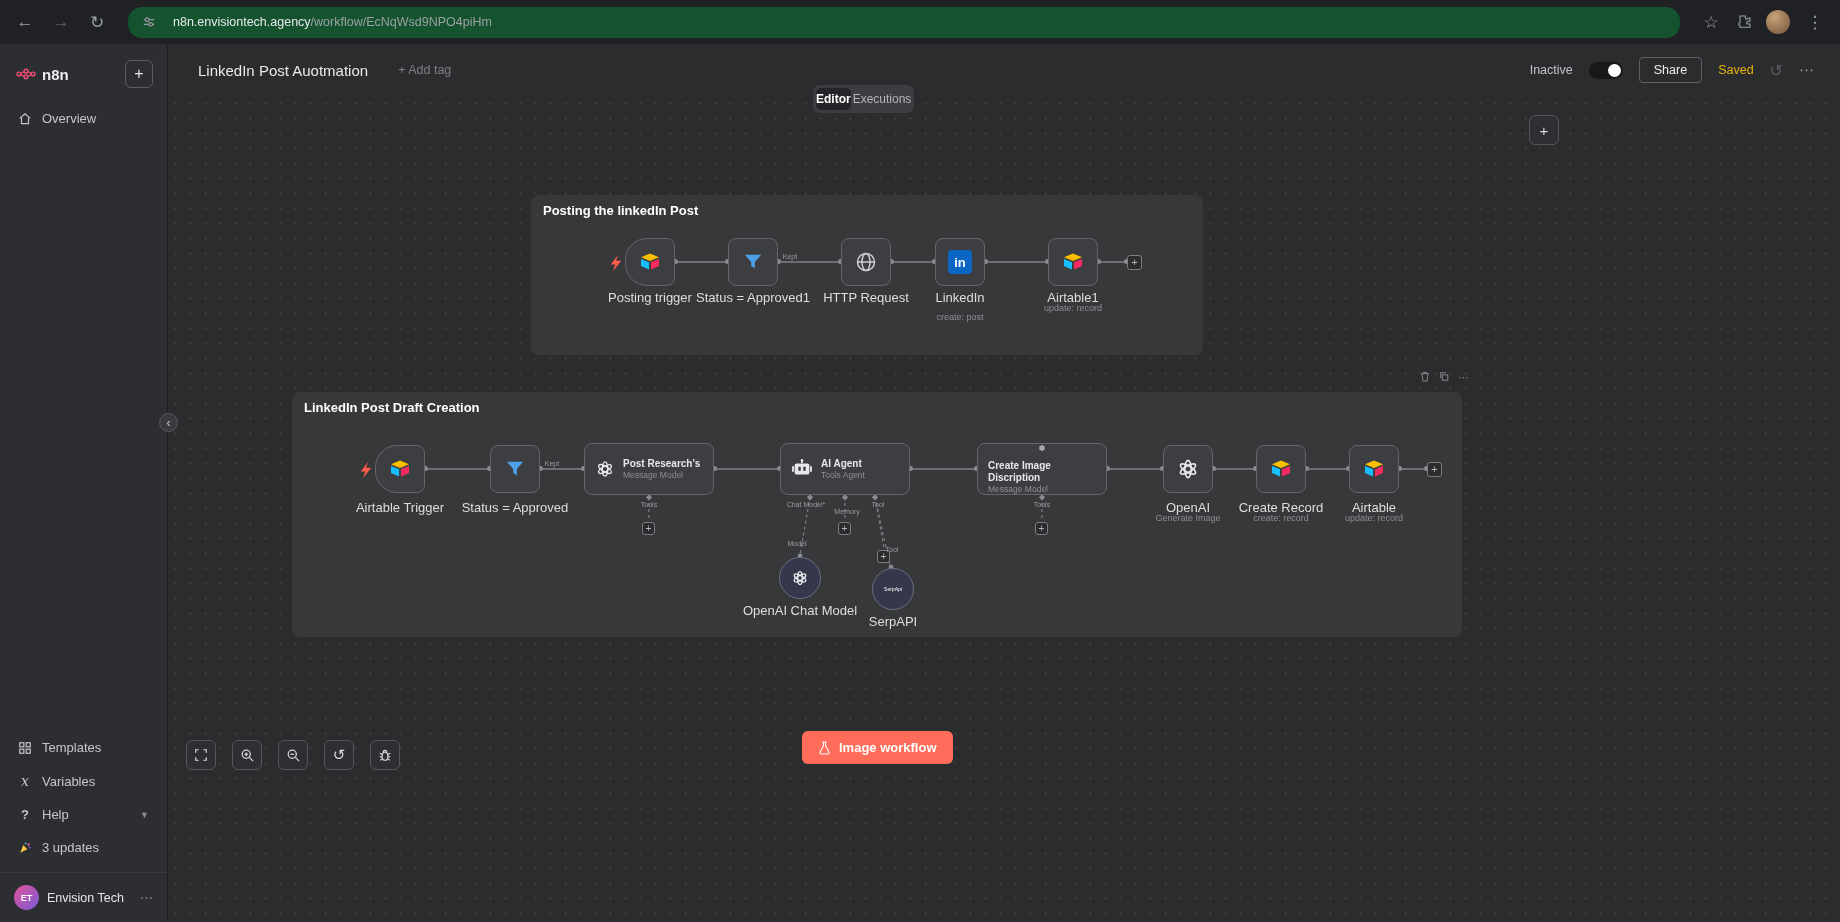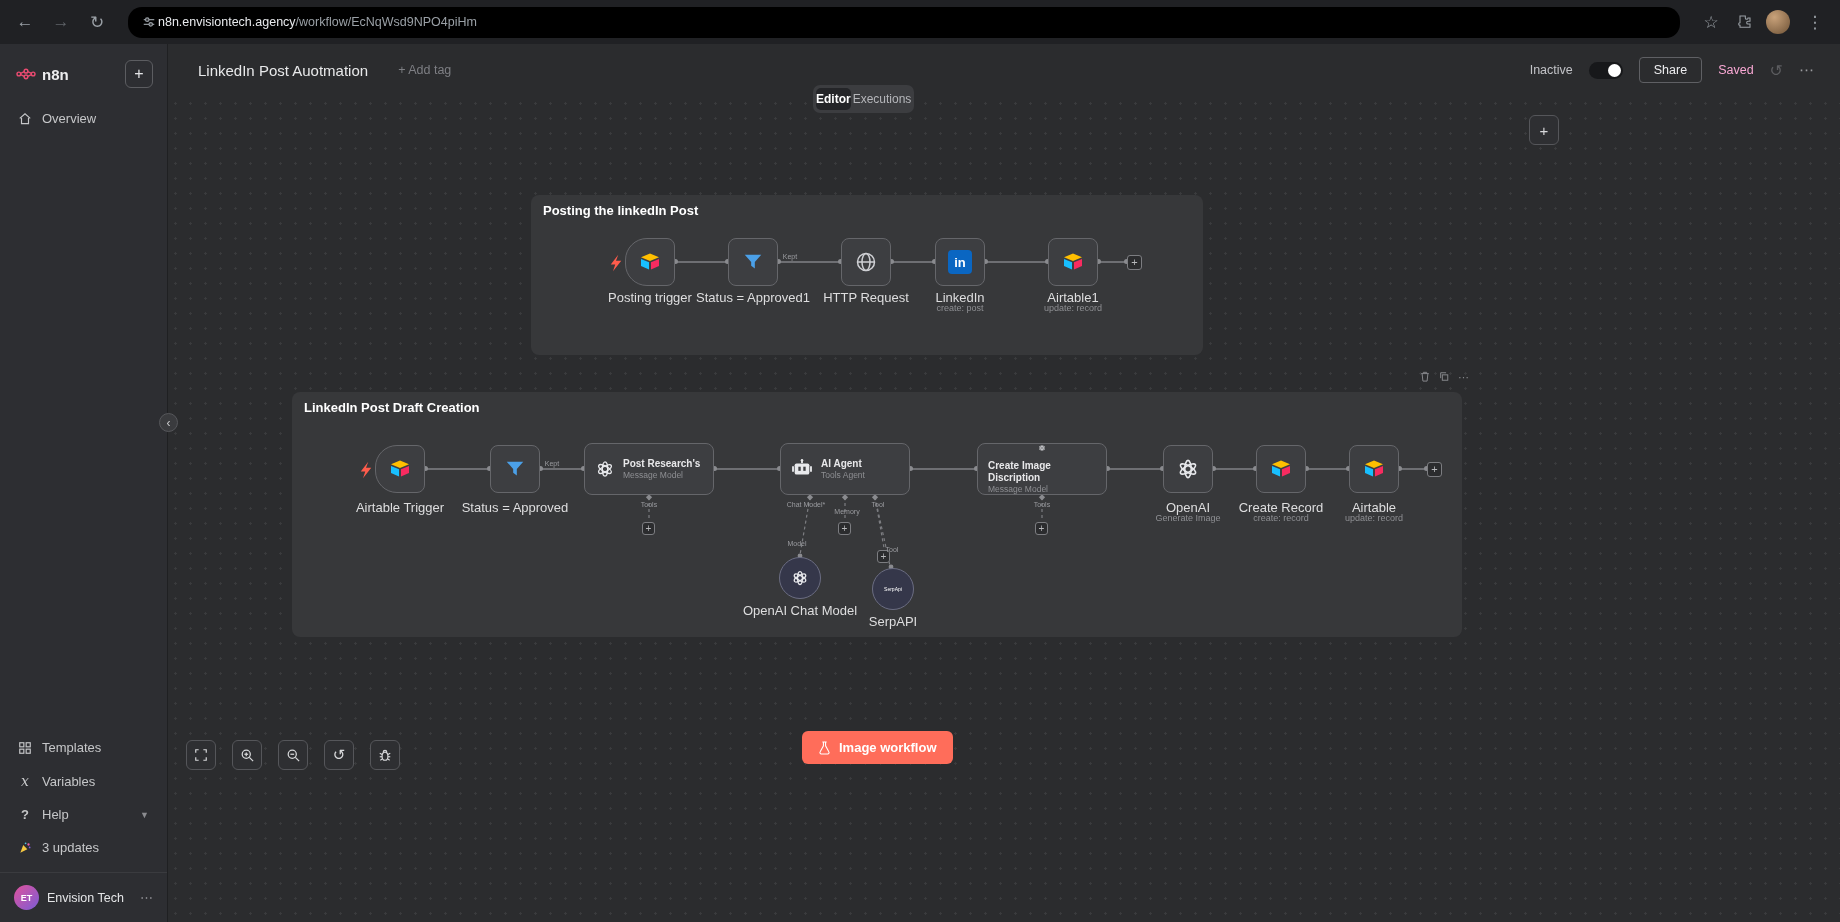--- a/index.html
+++ b/index.html
@@ -2,21 +2,21 @@
 <html><head>
 <meta charset="utf-8">
 <style>
   * { margin:0; padding:0; box-sizing:border-box; }
   html,body { width:1840px; height:922px; overflow:hidden; background:#2b2c2e;
     font-family:"Liberation Sans", sans-serif; }
 
   
   .browser { height:44px; background:#202124; display:flex; align-items:center; padding:0 14px; gap:14px; }
   .b-icon { color:#9aa0a6; font-size:17px; width:22px; text-align:center; cursor:pointer; }
-  .url-pill { flex:1; height:31px; background:#000000; border-radius:14px; display:flex; align-items:center; gap:2px; padding:0 14px; margin:0 6px; }
+  .url-pill { flex:1; height:31px; background:#14532d; border-radius:14px; display:flex; align-items:center; gap:17px; padding:0 14px; margin:0 6px; }
   .url-text { font-size:12.5px; color:#e8eaed; }
   .url-text .path { color:#9aa0a6; }
   .avatar-chrome { width:24px; height:24px; border-radius:50%; background:radial-gradient(circle at 35% 30%, #c9a27a, #6e5236); }
 
   
   .app { height:878px; display:flex; position:relative; }
   .sidebar { width:168px; background:#2d2e32; border-right:1px solid #1f2022; display:flex; flex-direction:column; }
   .logo-row { display:flex; align-items:center; justify-content:space-between; padding:16px 14px 14px 16px; }
   .logo { display:flex; align-items:center; gap:6px; }
   .logo-text { font-size:15px; font-weight:bold; color:#ededef; }
@@ -32,21 +32,21 @@
 
   .main { flex:1; position:relative; }
   .topbar { height:52px; display:flex; align-items:center; padding:0 26px 0 30px; }
   .wf-title { font-size:15px; color:#e8e9ea; }
   .add-tag { margin-left:30px; font-size:12.5px; color:#7e7f84; cursor:pointer; }
   .topbar-right { margin-left:auto; display:flex; align-items:center; gap:16px; }
   .status-label { font-size:12.5px; color:#c2c3c7; }
   .toggle { width:34px; height:17px; border-radius:9px; background:#17181a; position:relative; cursor:pointer; }
   .toggle .knob { position:absolute; right:2px; top:2px; width:13px; height:13px; border-radius:50%; background:#fff; }
   .share-btn { border:1px solid #5f6064; border-radius:4px; padding:5px 14px; font-size:12.5px; color:#ececee; background:transparent; cursor:pointer; }
-  .saved { font-size:12.5px; color:#f9a8d4; }
+  .saved { font-size:12.5px; color:#eab308; }
   .hist { color:#5c5d60; font-size:16px; cursor:pointer; }
   .kebab { color:#9b9ca0; font-size:15px; cursor:pointer; }
 
   .tabs { position:absolute; top:41px; left:645px; background:#3c3d40; border-radius:7px; padding:3px; display:flex; gap:2px; z-index:8; }
   .tab { font-size:12px; color:#b5b6ba; padding:4px 0; border-radius:5px; cursor:pointer; }
   .tab.active { background:#242528; color:#fff; font-weight:bold; }
 
   
   .canvas { position:absolute; top:52px; left:0; right:0; bottom:0;
     background:#2b2c2e;
@@ -288,21 +288,21 @@
               <ellipse cx="12" cy="12" rx="4" ry="8.5"></ellipse>
           </g>
         </svg>
       </div>
       <span class="n-label" style="left:628px;top:194px;">HTTP Request</span>
 
       <div class="node" style="left:767px;top:142px;">
         <div class="li-icon">in</div>
       </div>
       <span class="n-label" style="left:722px;top:194px;">LinkedIn</span>
-      <span class="n-sub" style="left:722px;top:207px;">create: post</span>
+      <span class="n-sub" style="left:722px;top:216px;">create: post</span>
 
       <div class="node" style="left:880px;top:142px;">
         <svg width="24" height="24" viewBox="0 0 24 24">
           <polygon points="12,3.5 21,7.2 12,10.9 3,7.2" fill="#ffbf00"></polygon>
           <polygon points="3,9 11,12.3 11,19.5 3,16" fill="#18bfff"></polygon>
           <polygon points="13,12.3 21,9 21,16 13,19.5" fill="#f82b60"></polygon>
         </svg>
       </div>
       <span class="n-label" style="left:835px;top:194px;">Airtable1</span>
       <span class="n-sub" style="left:835px;top:207px;">update: record</span>

